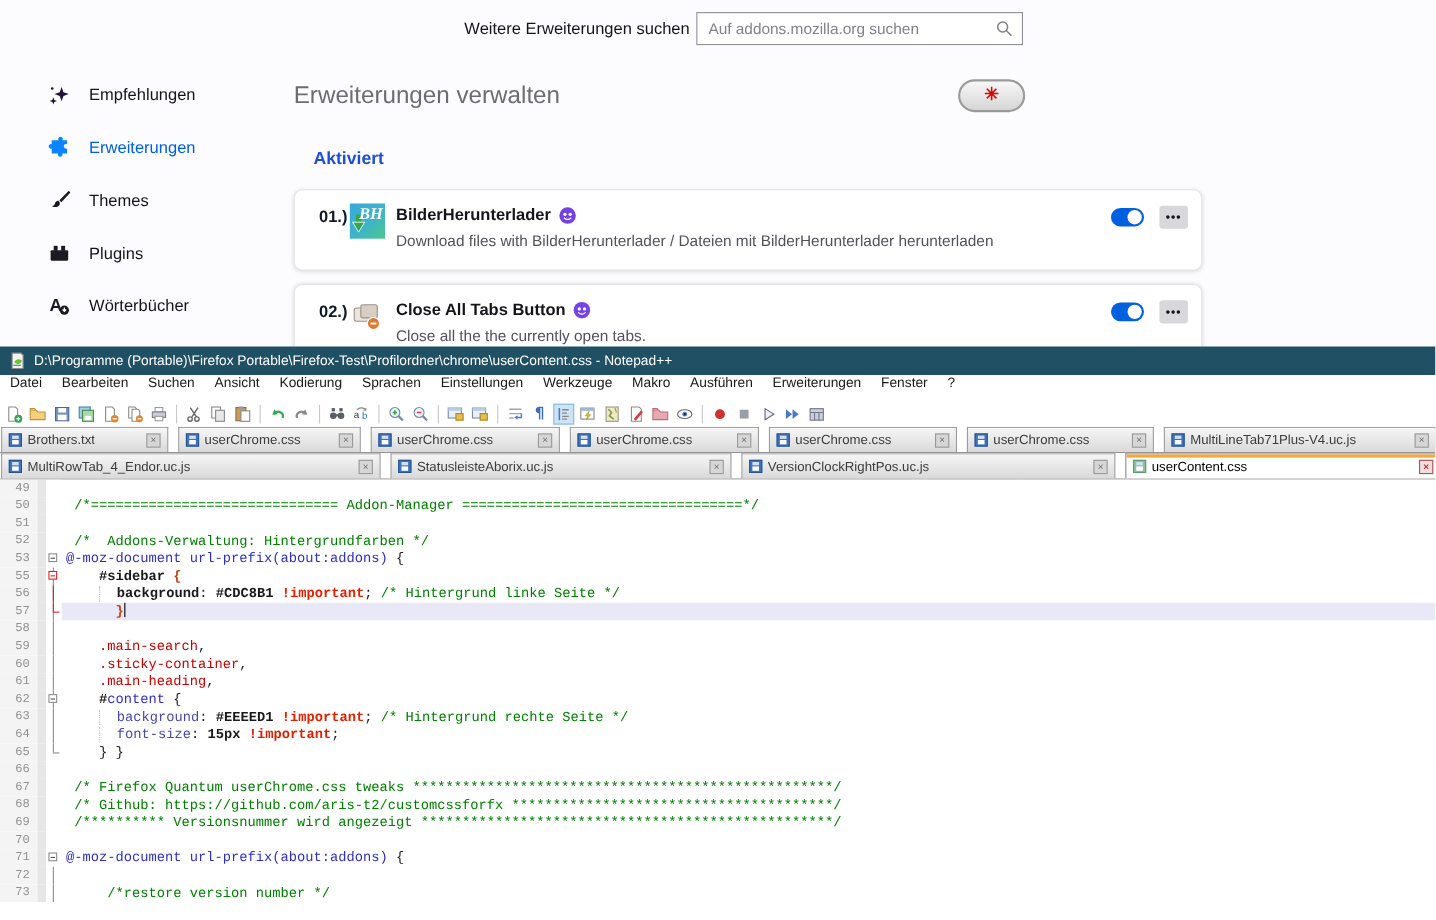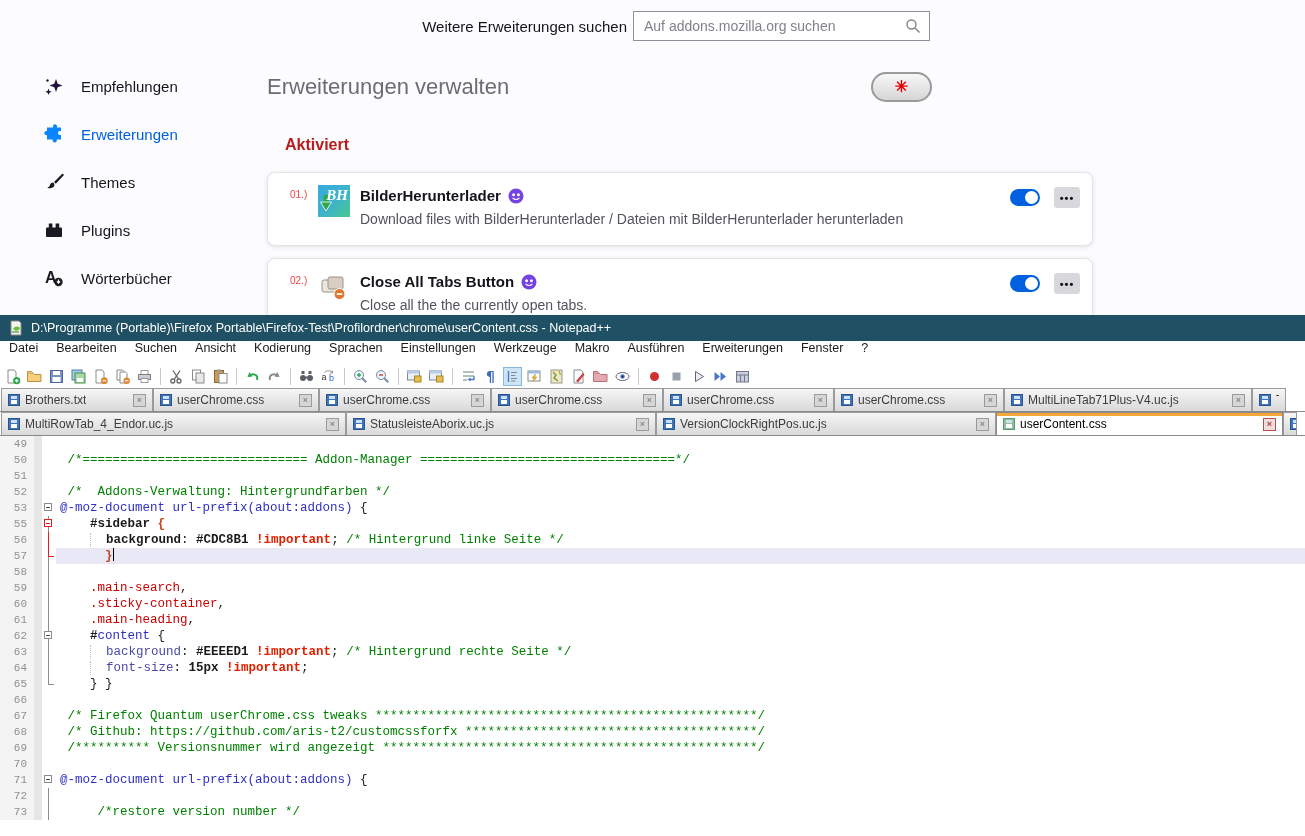--- a/index.html
+++ b/index.html
@@ -26,27 +26,27 @@
 
   .page-title { position:absolute; left:267px; top:74px; font-size:22px; color:#6D6D71;
                 font-weight:400; }
   .gear-btn { position:absolute; left:871px; top:72px; width:61px; height:30px;
               border-radius:15px; border:2px solid #9A9A9A;
               background:linear-gradient(#F7F7F7,#D6D6D6);
               display:flex; align-items:center; justify-content:center; cursor:pointer; }
   .gear-glyph { color:#E60000; font-size:16px; font-weight:bold; line-height:1; }
 
   .section-heading { position:absolute; left:285px; top:136px; font-size:16px;
-                     font-weight:bold; color:#b91c1c; }
+                     font-weight:bold; color:#1d4ed8; }
 
   .ext-card { position:absolute; left:267px; width:826px; background:#fff;
               border:1px solid #E4E4E8; border-radius:8px;
               box-shadow:0 1px 4px rgba(60,60,70,.14); }
-  .ext-num { position:absolute; left:22px; top:16px; color:#ef4444; font-weight:normal;
-             font-size:10px; }
+  .ext-num { position:absolute; left:22px; top:16px; color:#0f172a; font-weight:bold;
+             font-size:15px; }
   .ext-icon { position:absolute; left:50px; top:12px; width:32px; height:32px; }
   .ext-title-row { position:absolute; left:92px; top:14px; display:flex; align-items:center;
                    gap:7px; }
   .ext-title { font-size:15px; font-weight:bold; color:#15141A; }
   .ext-desc { position:absolute; left:92px; top:38px; font-size:14px; color:#52525E; }
   .toggle { position:absolute; right:52px; top:16px; width:30px; height:17px;
             border-radius:9px; background:#0060DF; cursor:pointer; }
   .toggle::after { content:""; position:absolute; right:2px; top:2px; width:13px;
                    height:13px; border-radius:50%; background:#fff; }
   .more-btn { position:absolute; right:12px; top:14px; width:26px; height:21px;
@@ -66,21 +66,21 @@
              color:#1a1a1a; }
   .mitem { padding:0 9px; cursor:pointer; }
   .toolbar { height:24px; background:#fff; display:flex; align-items:center; gap:3px;
              padding-left:3px; }
   .tbi { width:19px; height:19px; display:inline-flex; align-items:center;
          justify-content:center; cursor:pointer; }
   .tbi.actbtn { background:#CDE4F7; border:1px solid #86B8E0; }
   .tsep { width:1px; height:17px; background:#C9C9C9; margin:0 3px; }
   .pilc { color:#3B6EB5; font-size:14px; font-weight:bold; font-family:"DejaVu Sans",sans-serif; }
 
-  .tabrow { height:24px; display:flex; align-items:flex-end; gap:0; background:#fff;
+  .tabrow { height:24px; display:flex; align-items:flex-end; gap:9px; background:#fff;
             border-bottom:1px solid #8A8A8A; padding-left:1px; overflow:hidden; }
   .ntab { position:relative; height:23px; display:flex; align-items:center; gap:5px;
           padding:0 6px; background:linear-gradient(#F6F6F6,#D9D9D9);
           border:1px solid #9B9B9B; border-bottom:none; font-size:12px; color:#3C3C3C;
           cursor:pointer; flex:0 0 auto; overflow:hidden; white-space:nowrap; }
   .ntab.act { background:#fff; color:#000; border-color:#8A8A8A; }
   .obar { position:absolute; top:0; left:0; right:0; height:3px; background:#F5A738; }
   .tlabel { overflow:hidden; text-overflow:clip; }
   .floppy { position:relative; width:12px; height:12px; background:#3F74BC;
             border:1px solid #2A5490; flex:0 0 auto; }

